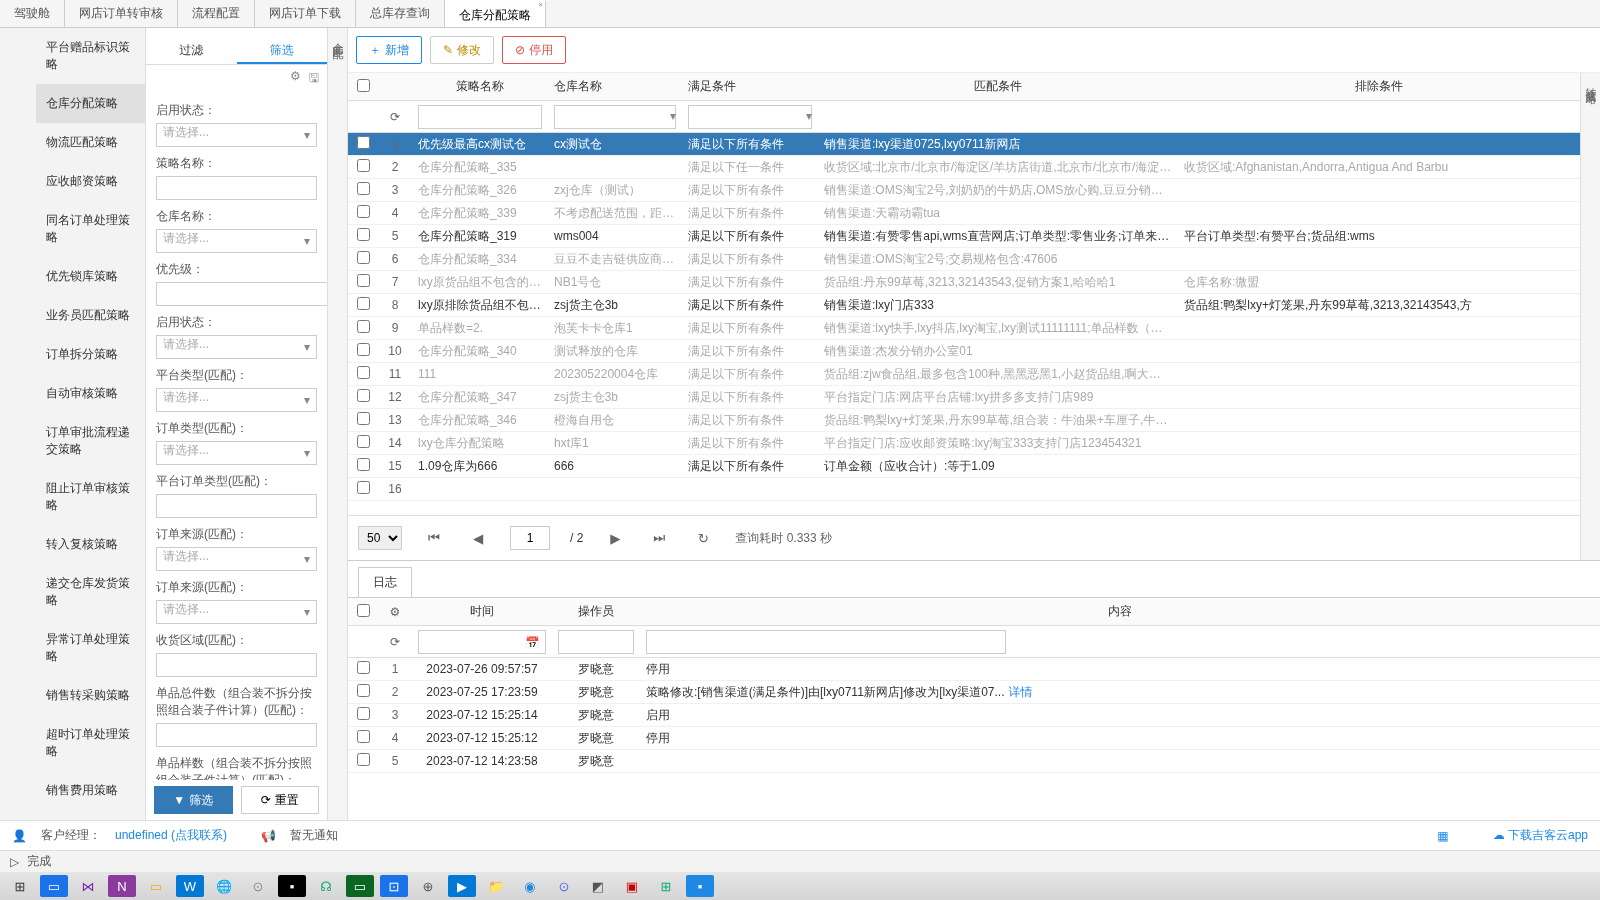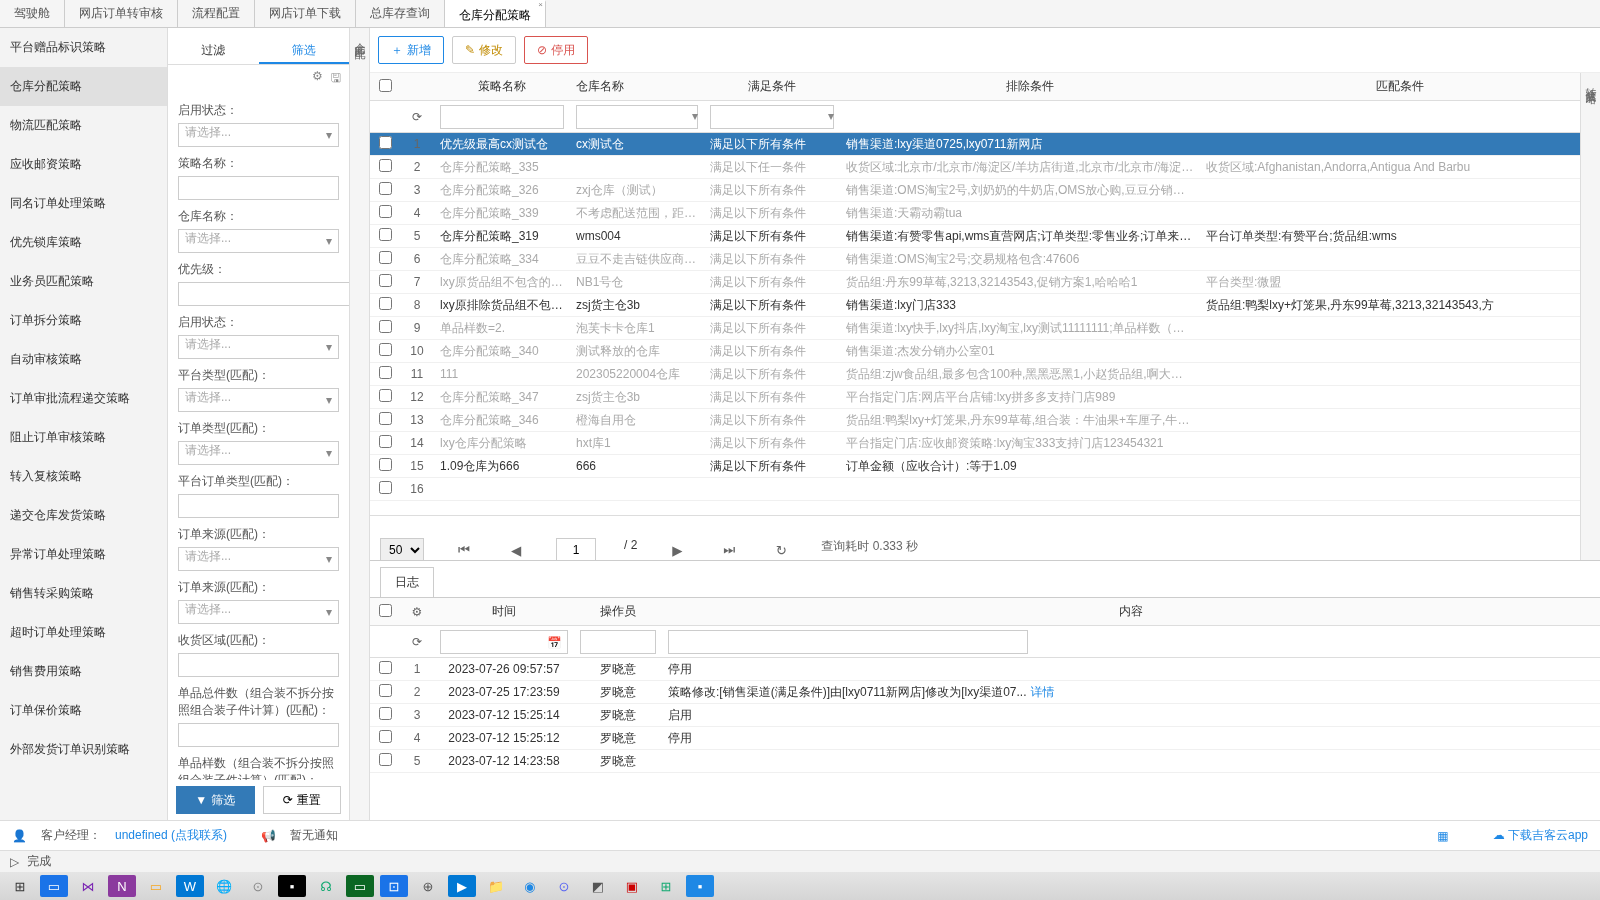--- a/index.html
+++ b/index.html
@@ -8,21 +8,21 @@
 
 
 .top-tabs { display: flex; border-bottom: 1px solid #ccc; height: 28px; background: #f5f5f5; }
 .top-tab { padding: 5px 14px; border-right: 1px solid #ccc; cursor: pointer; position: relative; color: #555; }
 .top-tab.active { background: #fff; color: #000; border-top: 2px solid #fff; }
 .top-tab .close { position: absolute; top: -2px; right: 2px; font-size: 8px; color: #888; }
 
 .main-row { display: flex; flex: 1; overflow: hidden; }
 
 
-.left-nav { width: 168px; background: #f3f3f3; border-right: 1px solid #ddd; display: flex; flex-direction: column; overflow-y: auto; }
+.left-nav { width: 146px; background: #f3f3f3; border-right: 1px solid #ddd; display: flex; flex-direction: column; overflow-y: auto; padding-left: 36px; }
 .left-nav-item { padding: 11px 10px; cursor: pointer; color: #333; }
 .left-nav-item.active { background: #e0e0e0; }
 
 
 .filter-panel { width: 182px; border-right: 1px solid #ddd; display: flex; flex-direction: column; overflow: hidden; }
 .filter-tabs { display: flex; height: 30px; border-bottom: 1px solid #ddd; margin-top: 7px; }
 .filter-tab { flex: 1; text-align: center; line-height: 30px; cursor: pointer; }
 .filter-tab.active { color: #1e88e5; border-bottom: 2px solid #1e88e5; }
 .filter-tools { display: flex; justify-content: flex-end; padding: 4px 8px; gap: 8px; color: #888; }
 .filter-body { flex: 1; overflow-y: auto; padding: 0 10px 8px; }
@@ -64,21 +64,21 @@
 .grow { display: flex; height: 23px; align-items: center; border-bottom: 1px solid #f0f0f0; cursor: pointer; }
 .grow.sel { background: #337ab7; color: #fff; }
 .grow.disabled-row { color: #aaa; }
 .grow:not(.sel):not(.disabled-row):nth-child(odd) { background: #fff; }
 .grow:not(.sel):not(.disabled-row) { color: #333; }
 .filter-input { width: 100%; height: 24px; border: 1px solid #ccc; }
 .filter-input-wrap { position: relative; }
 .filter-input-wrap::after { content: "▾"; position: absolute; right: 6px; top: 4px; color: #888; pointer-events: none; }
 .reload-icon { cursor: pointer; color: #666; }
 
-.pager { display: flex; align-items: flex-start; gap: 28px; padding: 22px 10px; border-top: 1px solid #ddd; height: 36px; }
+.pager { display: flex; align-items: center; gap: 20px; padding: 22px 10px; border-top: 1px solid #ddd; height: 36px; }
 .pager select, .pager input { height: 24px; border: 1px solid #ccc; padding: 0 4px; font-size: 12px; }
 .pager-btn { width: 24px; height: 24px; border: none; background: none; cursor: pointer; color: #666; }
 .pager-info { color: #666; }
 
 .log-section { border-top: 1px solid #ccc; display: flex; flex-direction: column; height: 260px; }
 .log-tab { padding: 6px 14px; border: 1px solid #ccc; border-bottom: none; background: #fff; width: fit-content; margin: 6px 0 0 10px; }
 .log-grid .c-time { width: 140px; text-align: center; }
 .log-grid .c-op { width: 88px; text-align: center; }
 .log-grid .c-content { flex: 1; }
 .detail-link { color: #1e88e5; cursor: pointer; padding-left: 4px; }
@@ -206,23 +206,23 @@
           </button>
       </div>
 
       <div class="grid-wrap">
         <div class="grid">
           <div class="ghead">
             <div class="gcell c-chk"><input type="checkbox" style=""></div>
             <div class="gcell c-idx"></div>
             <div class="gcell c-name" style="text-align:center">策略名称</div>
             <div class="gcell c-wh" style="text-align:left">仓库名称</div>
-            <div class="gcell c-cond" style="text-align:center">满足条件</div>
+            <div class="gcell c-cond" style="text-align:left">满足条件</div>
+            <div class="gcell c-match" style="text-align:center">匹配条件</div>
             <div class="gcell c-excl" style="text-align:center">排除条件</div>
-            <div class="gcell c-match" style="text-align:center">匹配条件</div>
           </div>
           <div class="ghead2">
             <div class="gcell c-chk"></div>
             <div class="gcell c-idx reload-icon">⟳</div>
             <div class="gcell c-name"><input class="filter-input" style=""></div>
             <div class="gcell c-wh filter-input-wrap"><input class="filter-input" style=""></div>
             <div class="gcell c-cond filter-input-wrap"><input class="filter-input" style=""></div>
             <div class="gcell c-match"></div>
             <div class="gcell c-excl"></div>
           </div>
@@ -281,21 +281,21 @@
   <div class="gcell c-match">销售渠道:OMS淘宝2号;交易规格包含:47606</div>
   <div class="gcell c-excl"></div>
               </div>
               <div class="grow disabled-row">
                 <div class="gcell c-chk"><input type="checkbox" style=""></div>
   <div class="gcell c-idx">7</div>
   <div class="gcell c-name">lxy原货品组不包含的策略</div>
   <div class="gcell c-wh">NB1号仓</div>
   <div class="gcell c-cond">满足以下所有条件</div>
   <div class="gcell c-match">货品组:丹东99草莓,3213,32143543,促销方案1,哈哈哈1</div>
-  <div class="gcell c-excl">平台类型:微盟</div>
+  <div class="gcell c-excl">仓库名称:微盟</div>
               </div>
               <div class="grow">
                 <div class="gcell c-chk"><input type="checkbox" style=""></div>
   <div class="gcell c-idx">8</div>
   <div class="gcell c-name">lxy原排除货品组不包含...</div>
   <div class="gcell c-wh">zsj货主仓3b</div>
   <div class="gcell c-cond">满足以下所有条件</div>
   <div class="gcell c-match">销售渠道:lxy门店333</div>
   <div class="gcell c-excl">货品组:鸭梨lxy+灯笼果,丹东99草莓,3213,32143543,方</div>
               </div>

